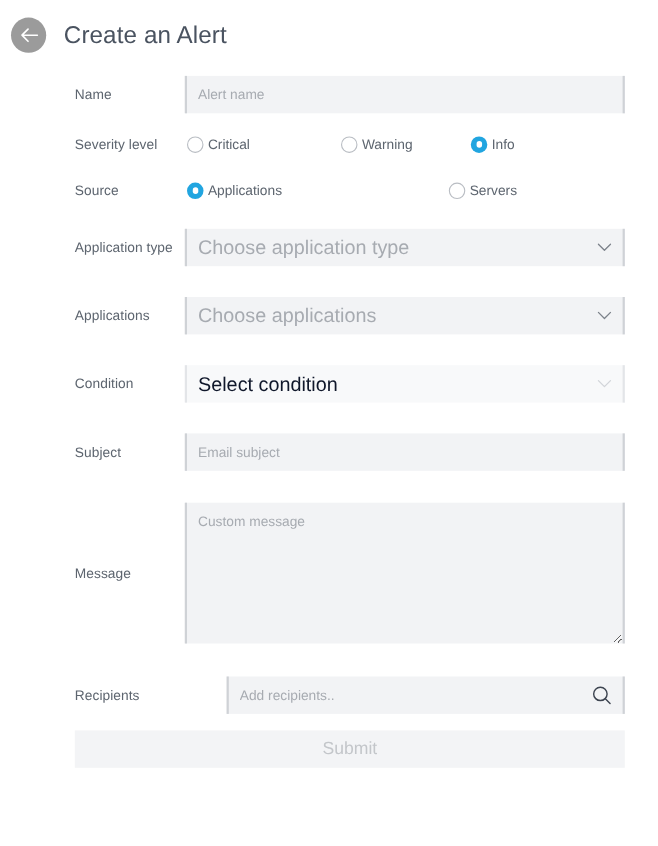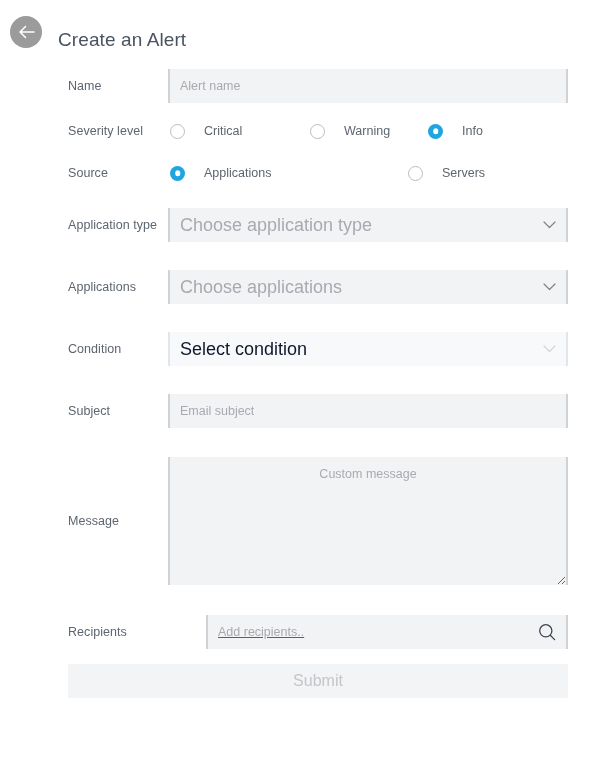--- a/index.html
+++ b/index.html
@@ -40,22 +40,22 @@
     padding: 0;
     cursor: pointer;
     display: flex;
     align-items: center;
     justify-content: center;
   }
   .back-button svg { display: block; }
   .page-title {
     position: absolute;
     left: 58px;
-    top: 29px;
-    font-size: 19px;
+    top: 19px;
+    font-size: 22px;
     font-weight: 400;
     color: #4a5360;
     letter-spacing: 0.1px;
     white-space: nowrap;
   }
 
   
   .form {
     position: absolute;
     left: 0;
@@ -138,21 +138,20 @@
     border: none;
     border-left: 2px solid #cfd2d6;
     border-right: 2px solid #cfd2d6;
     font-family: "Liberation Sans", sans-serif;
     font-size: 12.5px;
     color: #7f1d1d;
     padding: 10px;
     outline: none;
     resize: vertical;
     display: block;
-    text-align: center;
   }
   .textarea::placeholder { color: #a7abb1; opacity: 1; }
 
   .search-icon {
     position: absolute;
     right: 12px;
     top: 50%;
     transform: translateY(-50%);
     line-height: 0;
     cursor: pointer;
@@ -163,21 +162,21 @@
     flex: 1 1 auto;
     display: flex;
     align-items: center;
     position: relative;
     height: 22px;
   }
   .radio-item {
     position: absolute;
     display: flex;
     align-items: center;
-    gap: 19px;
+    gap: 4px;
     cursor: pointer;
     white-space: nowrap;
   }
   .radio-dot {
     width: 15px;
     height: 15px;
     border-radius: 50%;
     border: 1.6px solid #b9bdc3;
     background: #ffffff;
     flex: 0 0 15px;
@@ -336,21 +335,21 @@
     <div class="row" style="height:158px;">
       <div class="label">Message</div>
       <div class="field">
         <textarea class="textarea" placeholder="Custom message" style=""></textarea>
       </div>
     </div>
 
     <div class="row" style="height:64px;gap:38px;">
       <div class="label">Recipients</div>
       <div class="field">
-        <input class="input" type="text" style="padding-right: 34px; text-decoration: underline;" placeholder="Add recipients..">
+        <input class="input" type="text" style="padding-right: 34px;" placeholder="Add recipients..">
         <span class="search-icon">
           <svg width="18" height="18" viewBox="0 0 18 18" fill="none">
             <circle cx="7.8" cy="7.8" r="6.1" stroke="#3d4450" stroke-width="1.3"></circle>
             <path d="M12.3 12.3L16.6 16.6" stroke="#3d4450" stroke-width="1.3" stroke-linecap="round"></path>
           </svg>
         </span>
       </div>
     </div>
 
     <div class="submit-wrap" style="height:40px;">

